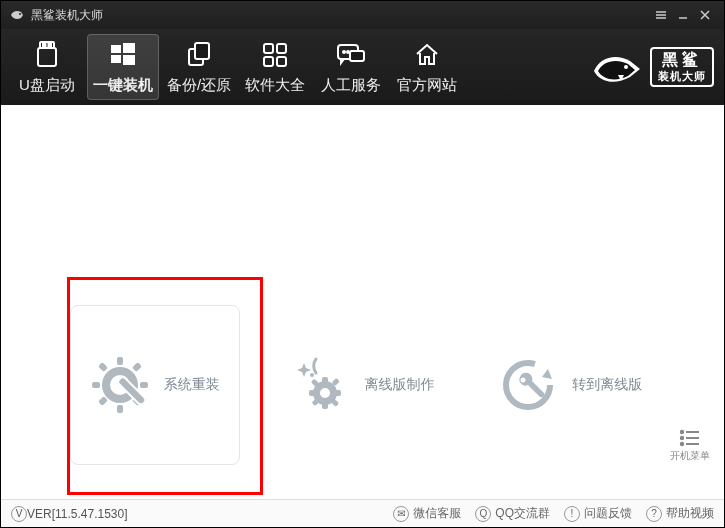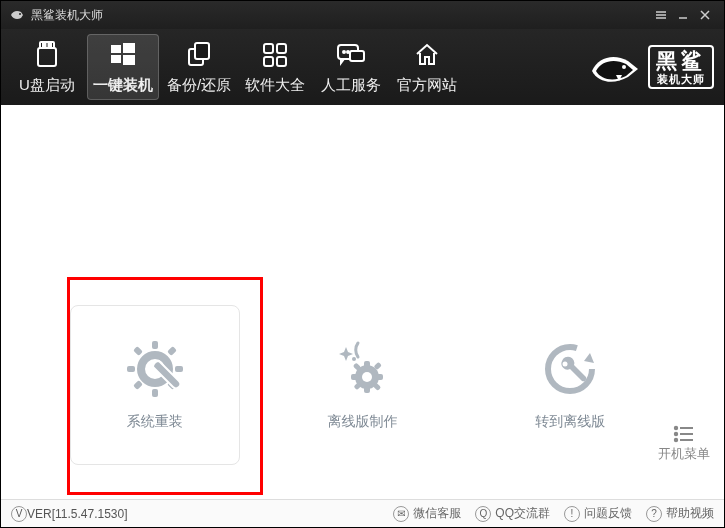--- a/index.html
+++ b/index.html
@@ -9,31 +9,31 @@
   .titlebar .win-btn { width: 22px; height: 22px; display:flex; align-items:center; justify-content:center; color:#ccc; cursor:pointer; }
   .toolbar { height: 76px; background: linear-gradient(#262626,#1a1a1a); display:flex; align-items:center; padding: 0 10px; gap: 4px; }
   .tool { width: 72px; height: 66px; display:flex; flex-direction:column; align-items:center; justify-content:center; gap:6px; color:#eee; font-size:15px; border-radius:4px; cursor:pointer; }
   .tool.active { background: rgba(255,255,255,0.12); border:1px solid rgba(255,255,255,0.2);font-weight:bold; }
   .tool .ticon { width:30px; height:30px; display:flex; align-items:center; justify-content:center; }
   .toolbar .tspacer { flex:1; }
   .brand { display:flex; align-items:center; gap:6px; color:#fff; }
   .brand-text { border:2px solid #fff; border-radius:4px; padding:2px 6px; font-size:13px; line-height:1.15; text-align:center; font-weight:bold; }
   .content { position:relative; height: calc(100% - 28px - 76px - 28px); background:#fff; }
   .cards { position:absolute; top:200px; left:0; right:0; display:flex; justify-content:space-around; align-items:flex-start; padding:0 50px; }
-  .card { width:170px; height:160px; border:1px solid #e5e5e5; border-radius:8px; display:flex; flex-direction:column; align-items:center; justify-content:center; gap:14px; cursor:pointer; background:#fff; }
+  .card { width:170px; height:160px; border:1px solid #e5e5e5; border-radius:8px; display:flex; flex-direction:row; align-items:center; justify-content:center; gap:14px; cursor:pointer; background:#fff; }
   .card.bare { border:none; background:transparent; }
   .card .cicon { width:60px; height:60px; display:flex; align-items:center; justify-content:center; color:#b0b8c0; }
   .card .clabel { font-size:14px; color:#7f8a95; }
   .red-box { position:absolute; border:3px solid #ff0000; pointer-events:none; }
   .tooltip { position:absolute; background:#fff; border:1px solid #666; font-size:12px; padding:1px 4px; color:#222; white-space:nowrap; }
   .statusbar { position:absolute; bottom:0; left:0; right:0; height:28px; border-top:1px solid #ddd; display:flex; align-items:center; padding:0 10px; font-size:12px; color:#555; background:#fafafa; }
   .statusbar .sspacer { flex:1; }
   .statusbar .sitem { display:flex; align-items:center; gap:4px; margin-left:14px; cursor:pointer; color:#666; }
   .statusbar .sicon { width:16px; height:16px; border:1px solid #999; border-radius:50%; display:flex; align-items:center; justify-content:center; font-size:10px; }
-  .boot-menu { position:absolute; right:14px; bottom:36px; display:flex; flex-direction:column; align-items:center; gap:2px; font-size:13px; color:#888; cursor:pointer; }
+  .boot-menu { position:absolute; right:14px; bottom:36px; display:flex; flex-direction:column; align-items:center; gap:2px; font-size:10px; color:#888; cursor:pointer; }
   svg { display:block; }
 </style>
 </head>
 <body>
 
 <div class="titlebar">
   <svg width="16" height="16" viewBox="0 0 16 16">
       <path fill="#ccc" d="M2 8c2-4 6-5 10-3l2 3-2 3c-4 2-8 1-10-3z"></path>
       <circle cx="11" cy="7" r="1" fill="#222"></circle>
     </svg>
@@ -123,21 +123,21 @@
   </div>
   <div class="tspacer"></div>
   <div class="brand">
     <svg width="56" height="40" viewBox="0 0 56 40">
         <path fill="#fff" d="M6 24c6-14 22-18 36-10l10 8-10 8C28 38 12 36 6 24z"></path>
         <path fill="#111" d="M10 24c5-10 18-13 30-7l7 6-7 6c-12 6-25 4-30-5z"></path>
         <circle cx="38" cy="20" r="2" fill="#fff"></circle>
         <path fill="#fff" d="M30 28l3 6 3-6z"></path>
       </svg>
     <div class="brand-text">
-      <div style="font-size:21px;letter-spacing:4px">黑鲨</div>
+      <div style="font-size:16px;letter-spacing:4px">黑鲨</div>
       <div style="font-size:11px;letter-spacing:1px">装机大师</div>
     </div>
   </div>
 </div>
 
 <div class="content">
   <div class="cards">
     <div class="card">
       <div class="cicon">
         <svg width="60" height="60" viewBox="0 0 60 60" fill="#b0b8c0">

